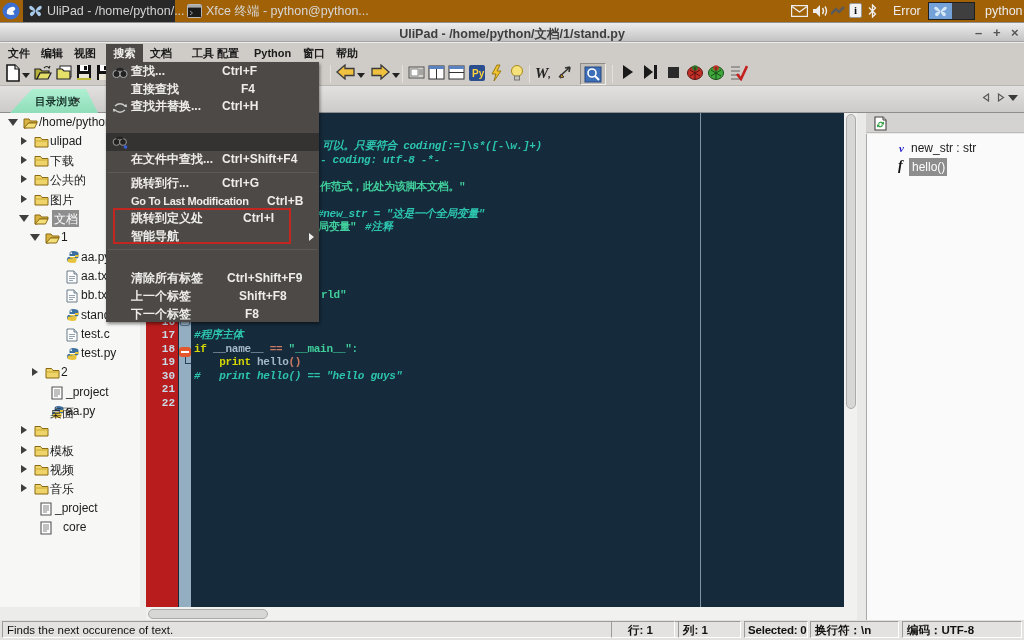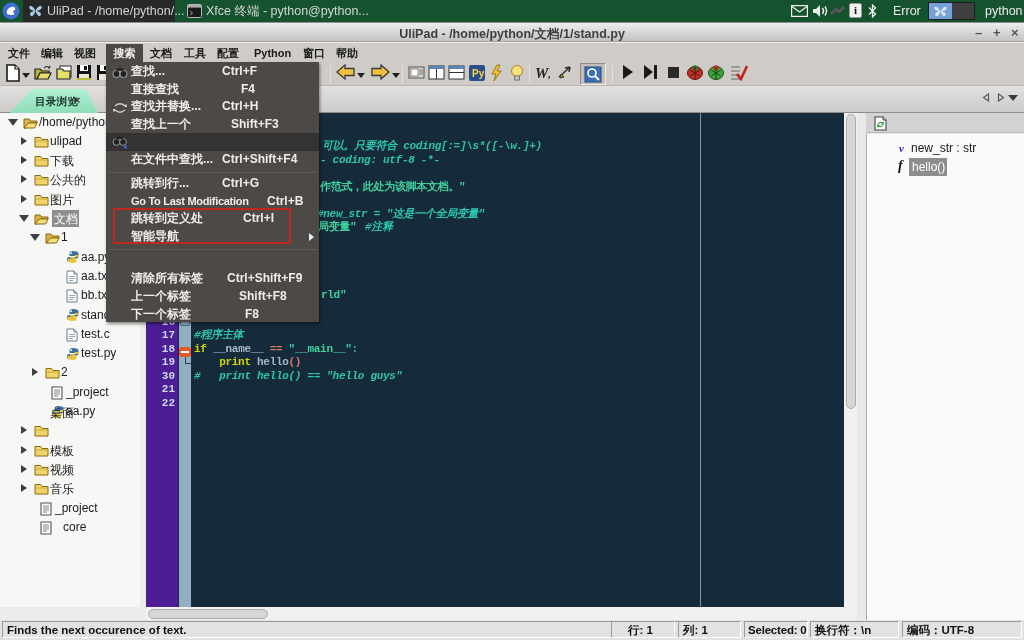--- a/index.html
+++ b/index.html
@@ -1,20 +1,20 @@
 <!DOCTYPE html>
 <html><head><meta charset="utf-8">
 <style>
 *{margin:0;padding:0;box-sizing:border-box}
 html,body{width:1024px;height:640px;overflow:hidden}
 #root{position:relative;width:1024px;height:640px;font-family:"Liberation Sans",sans-serif;background:#ECECEA}
 .abs{position:absolute}
 svg{display:block}
 
-#taskbar{position:absolute;left:0;top:0;width:1024px;height:22px;background:#14532d;color:#D8D8D8;font-size:12.5px}
+#taskbar{position:absolute;left:0;top:0;width:1024px;height:22px;background:#a16207;color:#D8D8D8;font-size:12.5px}
 .tbtxt{position:absolute;top:3px;line-height:16px;white-space:nowrap}
 
 #titlebar{position:absolute;left:0;top:22px;width:1024px;height:20px;background:linear-gradient(#EDEDED,#C9C9C9 85%,#C2C2C2);border-top:1px solid #8f8f8f;border-bottom:1px solid #A5A5A5}
 #titlebar .t{position:absolute;left:0;right:0;top:3px;text-align:center;font-size:12.5px;font-weight:bold;color:#3E3E3E}
 .wbtn{position:absolute;top:2px;font-size:13px;color:#555;font-weight:bold}
 
 #menubar{position:absolute;left:0;top:43px;width:1024px;height:19px;background:#CFCBC6;font-size:11px;font-weight:bold;color:#1A1A1A}
 .mi{position:absolute;top:1px;height:18px;line-height:18px;white-space:nowrap}
 
 #toolbar{position:absolute;left:0;top:62px;width:1024px;height:24px;background:#CFCBC6;border-bottom:1px solid #B9B5B0}
@@ -22,21 +22,21 @@
 .tsep{position:absolute;top:3px;width:1px;height:18px;background:#B0ACA7;border-right:1px solid #E4E0DB}
 
 #tabbar{position:absolute;left:0;top:86px;width:1024px;height:27px;background:linear-gradient(#E2E1DF,#CCCBC9);border-bottom:1px solid #8E8E8E}
 #dirtab{position:absolute;left:10px;top:3px;width:88px;height:24px;background:linear-gradient(#AFF0D2,#8FDDB9);clip-path:polygon(22px 0,76px 0,88px 100%,88px 100%,0 100%);}
 #dirtab .lbl{position:absolute;left:25px;top:6px;font-size:10.5px;font-weight:bold;color:#17332A;letter-spacing:0.3px}
 #dirtab .x{position:absolute;left:64px;top:5px;font-size:11px;font-weight:bold;color:#333}
 
 #tree{position:absolute;left:0;top:113px;width:140px;height:494px;background:#F7F7F6;font-size:12px;color:#1B1B1B}
 #splitter{position:absolute;left:140px;top:113px;width:6px;height:507px;background:#ECECEA}
 #editor{position:absolute;left:146px;top:113px;width:698px;height:494px;background:#152A3B;overflow:hidden}
-#gutter{position:absolute;left:0;top:0;width:32px;height:494px;background:#4c1d95}
+#gutter{position:absolute;left:0;top:0;width:32px;height:494px;background:#b91c1c}
 #fold{position:absolute;left:33px;top:0;width:12px;height:494px;background:#93ADC1}
 .ln{position:absolute;left:0;width:29px;text-align:right;font:bold 11px/13.5px "Liberation Mono",monospace;color:#C9D9E5}
 .cl{position:absolute;white-space:pre;font:bold 11px/13.5px "Liberation Mono",monospace;letter-spacing:-0.3px;color:#3FC9A7}
 .cm{color:#2CC4AE;font-style:italic}
 .st{color:#41CF9C}
 .kw{color:#D6D600}
 .id{color:#A4B8C8}
 .op{color:#CD7B62}
 #edge{position:absolute;left:554px;top:0;width:1px;height:494px;background:#7E95A5}
 #vscroll{position:absolute;left:844px;top:113px;width:13px;height:494px;background:#F1F1EF}
@@ -110,21 +110,21 @@
       <div class="wbtn" style="left:975px">–</div>
       <div class="wbtn" style="left:993px">+</div>
       <div class="wbtn" style="left:1011px">×</div>
     </div>
 <div id="menubar">
 <div class="mi" style="left:8px">文件</div>
 <div class="mi" style="left:41px">编辑</div>
 <div class="mi" style="left:74px">视图</div>
 <div class="mi" style="left:106px;width:37px;background:#4C4946;color:#F2F0EE;text-align:center;height:19px">搜索</div>
 <div class="mi" style="left:150px">文档</div>
-<div class="mi" style="left:184px">工具</div>
+<div class="mi" style="left:192px">工具</div>
 <div class="mi" style="left:217px">配置</div>
 <div class="mi" style="left:254px">Python</div>
 <div class="mi" style="left:303px">窗口</div>
 <div class="mi" style="left:336px">帮助</div>
 </div>
 <div id="toolbar">
 <svg class="ti" style="left:5px" width="16" height="18">
         <path d="M2 1 h8 l4 4 v12 h-12 Z" fill="#FFF" stroke="#1A1A1A" stroke-width="1.6"></path>
         <path d="M10 1 v4 h4" fill="#D8D8D8" stroke="#1A1A1A" stroke-width="1.2"></path>
       </svg>
@@ -433,45 +433,41 @@
       </div>
       <div id="rlist">
         <div class="abs" style="left:32px;top:8px;font:italic bold 11px 'Liberation Serif',serif;color:#2222CC">v</div>
 <div class="abs" style="left:44px;top:7px">new_str : str</div>
 <div class="abs" style="left:42px;top:24px;width:38px;height:18px;background:#8D8D8D"></div>
 <div class="abs" style="left:31px;top:24px;font:italic bold 14px 'Liberation Serif',serif;color:#111">f</div>
 <div class="abs" style="left:45px;top:26px;color:#FFF">hello()</div>
       </div>
     </div>
 <div id="status">
-      <div class="sbox" style="left:2px;width:715px;font-weight:bold">Finds the next occurence of text.</div>
+      <div class="sbox" style="left:2px;width:715px;font-weight:normal">Finds the next occurence of text.</div>
 <div class="sbox" style="left:611px;width:64px;padding-left:16px">行: 1</div>
 <div class="sbox" style="left:678px;width:63px;padding-left:4px">列: 1</div>
 <div class="sbox" style="left:744px;width:64px;padding-left:3px;letter-spacing:-0.2px">Selected: 0</div>
 <div class="sbox" style="left:810px;width:89px">换行符：\n</div>
 <div class="sbox" style="left:902px;width:120px">编码：UTF-8</div>
     </div>
 <div id="menu">
 <div class="abs" style="left:0;top:71px;width:213px;height:18px;background:#353331"></div>
 <div class="mrow" style="top:1.0px">
         <span class="l">查找...</span>
         <span class="s" style="left:116px">Ctrl+F</span>
       </div>
 <div class="mrow" style="top:18.5px">
         <span class="l">直接查找</span>
         <span class="s" style="left:135px">F4</span>
       </div>
 <div class="mrow" style="top:36.0px">
         <span class="l">查找并替换...</span>
         <span class="s" style="left:116px">Ctrl+H</span>
       </div>
-<div class="mrow" style="top:53.5px">
-        <span class="l">查找上一个</span>
-        <span class="s" style="left:125px">Shift+F3</span>
-      </div>
 <div class="mrow" style="top:88.6px">
         <span class="l">在文件中查找...</span>
         <span class="s" style="left:116px">Ctrl+Shift+F4</span>
       </div>
 <div class="mrow" style="top:112.8px">
         <span class="l">跳转到行...</span>
         <span class="s" style="left:116px">Ctrl+G</span>
       </div>
 <div class="mrow" style="top:130.6px">
         <span class="l" style="font-size:11px;letter-spacing:-0.3px">Go To Last Modification</span>

